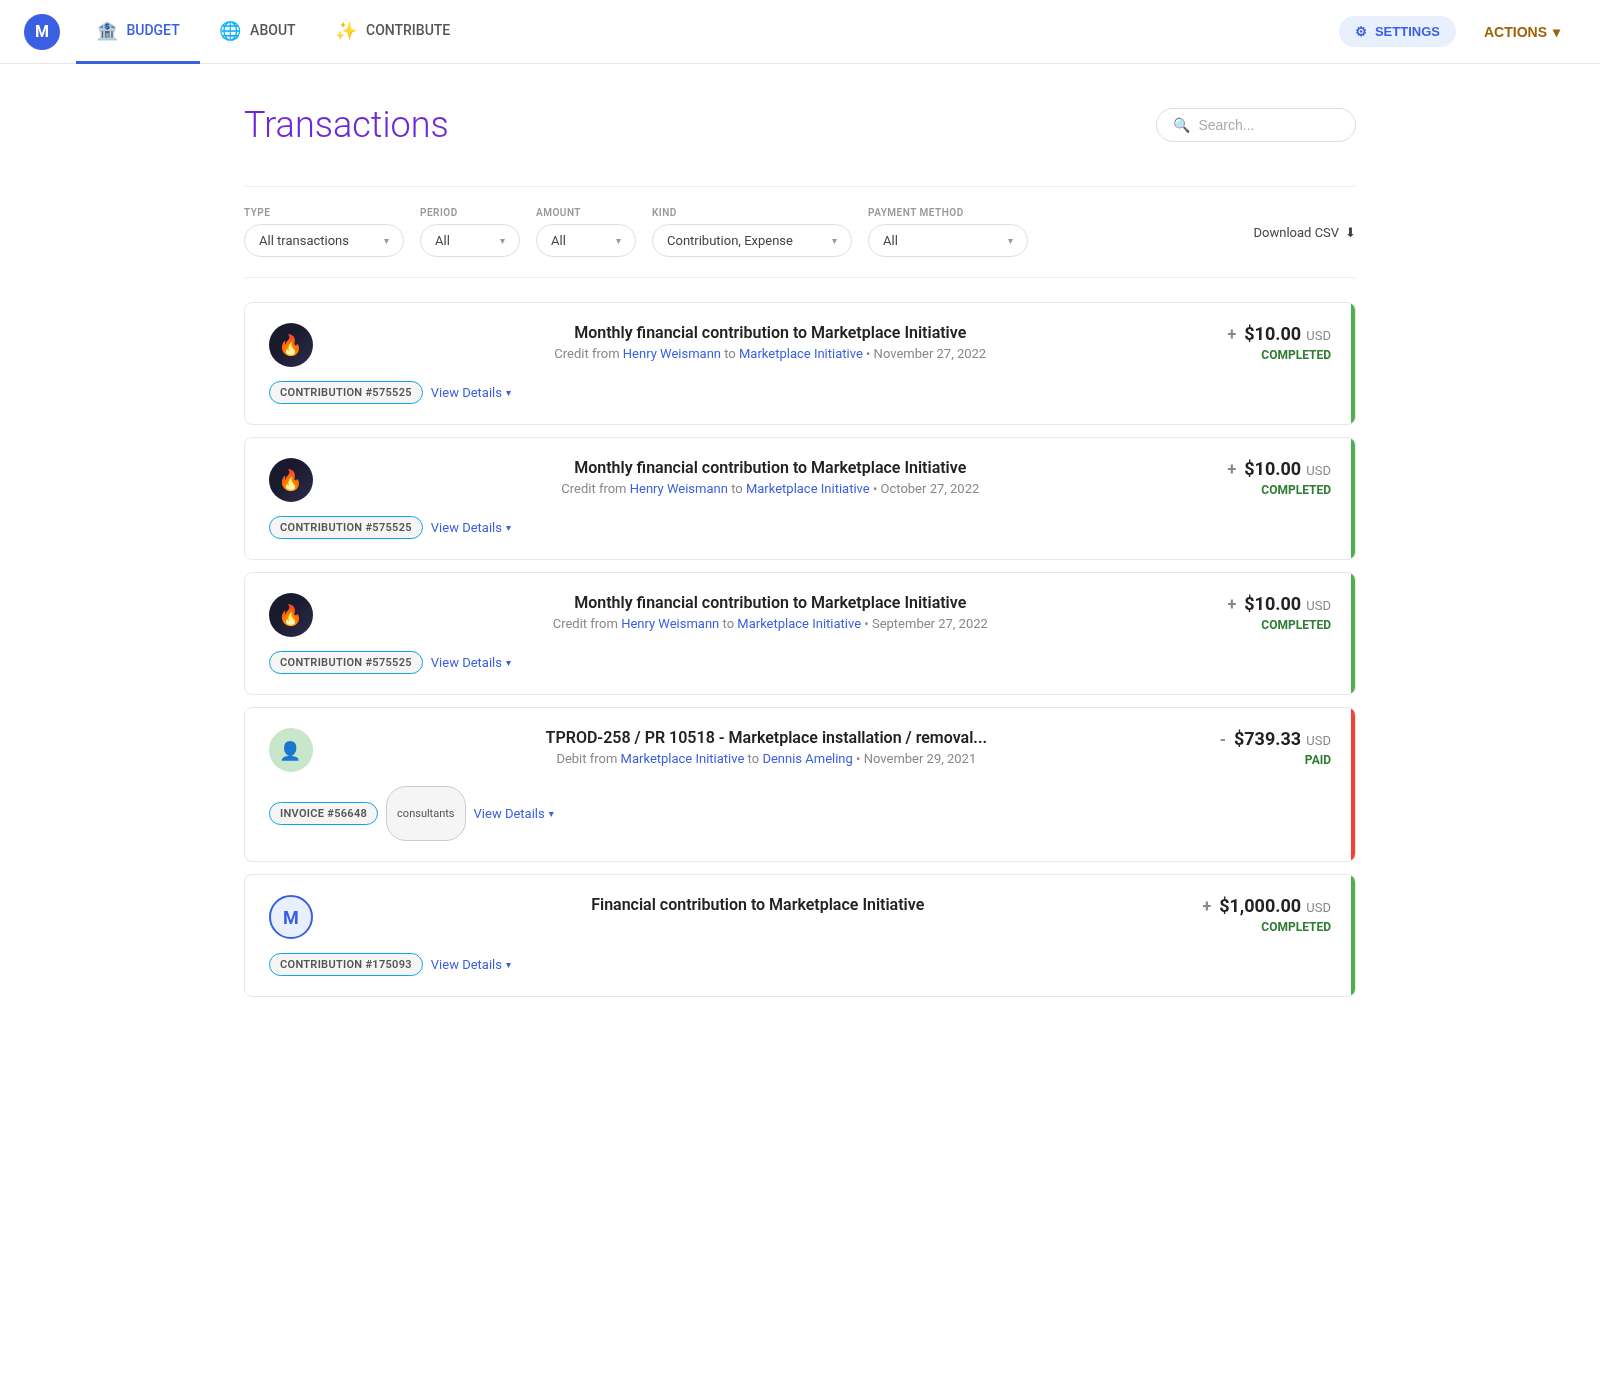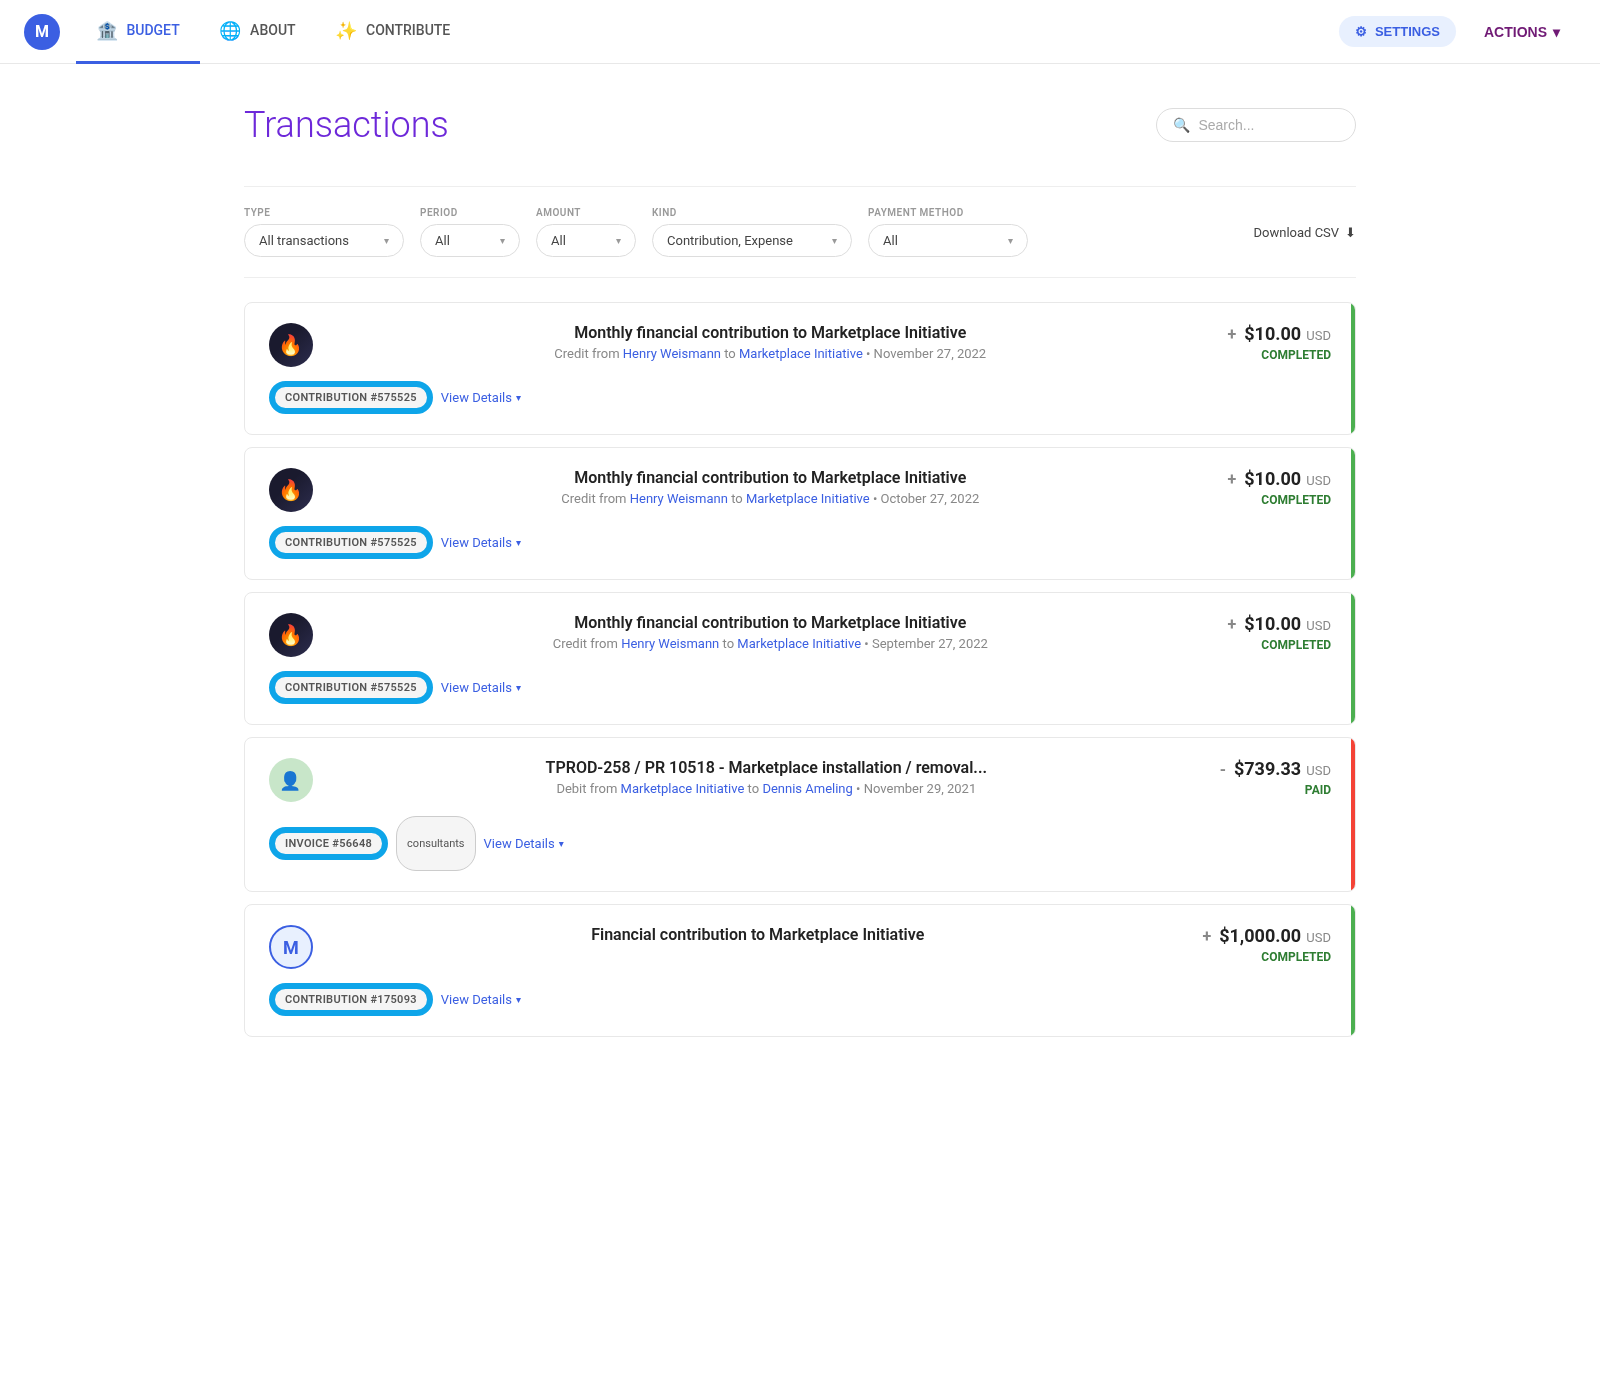--- a/index.html
+++ b/index.html
@@ -8,21 +8,21 @@
     
     .header { display: flex; align-items: center; border-bottom: 1px solid #e8e8e8; padding: 0 24px; height: 64px; justify-content: space-between; }
     .header-left { display: flex; align-items: center; gap: 0; }
     .logo { width: 36px; height: 36px; background: #3b5fe2; border-radius: 50%; display: flex; align-items: center; justify-content: center; color: #fff; font-weight: 700; font-size: 16px; margin-right: 16px; flex-shrink: 0; }
     .nav { display: flex; align-items: center; gap: 0; }
     .nav-item { display: flex; align-items: center; gap: 8px; padding: 0 20px; height: 64px; cursor: pointer; color: #555; font-size: 14px; font-weight: 500; text-decoration: none; position: relative; border-bottom: 3px solid transparent; }
     .nav-item.active { color: #3b5fe2; border-bottom: 3px solid #3b5fe2; }
     .nav-icon { font-size: 18px; }
     .header-right { display: flex; align-items: center; gap: 12px; }
     .btn-settings { display: flex; align-items: center; gap: 8px; padding: 8px 16px; background: #e8f0fe; border: none; border-radius: 20px; color: #3b5fe2; font-size: 13px; font-weight: 600; cursor: pointer; }
-    .btn-actions { display: flex; align-items: center; gap: 6px; padding: 8px 16px; background: transparent; border: none; color: #701a75; font-size: 14px; font-weight: 600; cursor: pointer; }
+    .btn-actions { display: flex; align-items: center; gap: 6px; padding: 8px 16px; background: transparent; border: none; color: #a16207; font-size: 14px; font-weight: 600; cursor: pointer; }
 
     
     .main { max-width: 1160px; margin: 0 auto; padding: 40px 24px; }
 
     
     .page-title-row { display: flex; align-items: center; justify-content: space-between; margin-bottom: 40px; }
     .page-title { font-size: 36px; font-weight: 300; color: #6d28d9; }
     .search-box { display: flex; align-items: center; gap: 8px; border: 1px solid #ddd; border-radius: 24px; padding: 8px 16px; width: 200px; color: #999; }
     .search-input { border: none; outline: none; background: transparent; font-size: 14px; color: #999; width: 100%; }
     .search-input::placeholder { color: #aaa; }
@@ -57,21 +57,21 @@
     .transaction-subtitle a { color: #3b5fe2; text-decoration: none; }
 
     .transaction-amount { text-align: right; flex-shrink: 0; }
     .amount-value { font-size: 18px; font-weight: 700; color: #222; }
     .amount-currency { font-size: 13px; color: #888; font-weight: 400; margin-left: 2px; }
     .status-badge { font-size: 12px; font-weight: 700; text-align: right; margin-top: 4px; }
     .status-badge.completed { color: #2e7d32; }
     .status-badge.paid { color: #2e7d32; }
 
     .transaction-footer { display: flex; align-items: center; gap: 8px; margin-top: 14px; }
-    .tag { padding: 4px 10px; border-radius: 20px; border: 6px solid #0ea5e9; font-size: 11px; font-weight: 600; color: #555; background: #f5f5f5; text-transform: uppercase; letter-spacing: 0.3px; }
+    .tag { padding: 4px 10px; border-radius: 20px; border: 1px solid #0ea5e9; font-size: 11px; font-weight: 600; color: #555; background: #f5f5f5; text-transform: uppercase; letter-spacing: 0.3px; }
     .tag-plain { padding: 20px 10px; border-radius: 20px; border: 1px solid #ccc; font-size: 11px; color: #555; background: #f5f5f5; }
     .view-details { font-size: 13px; color: #3b5fe2; cursor: pointer; display: flex; align-items: center; gap: 4px; }
     .view-details .chevron { font-size: 10px; color: #3b5fe2; }
 
     
     .credit-sign { color: #888; font-size: 16px; margin-right: 4px; }
     .debit-sign { color: #888; font-size: 16px; margin-right: 4px; }
   </style>
 </head>
 <body>

